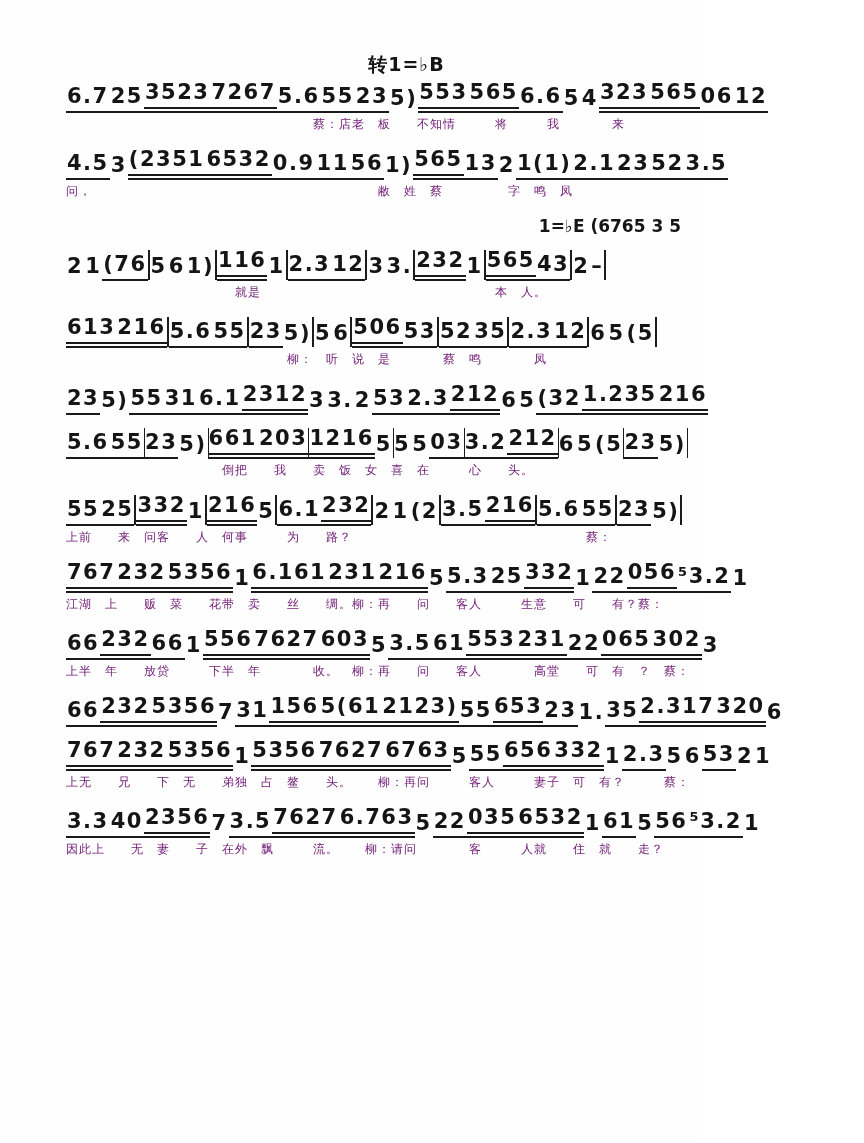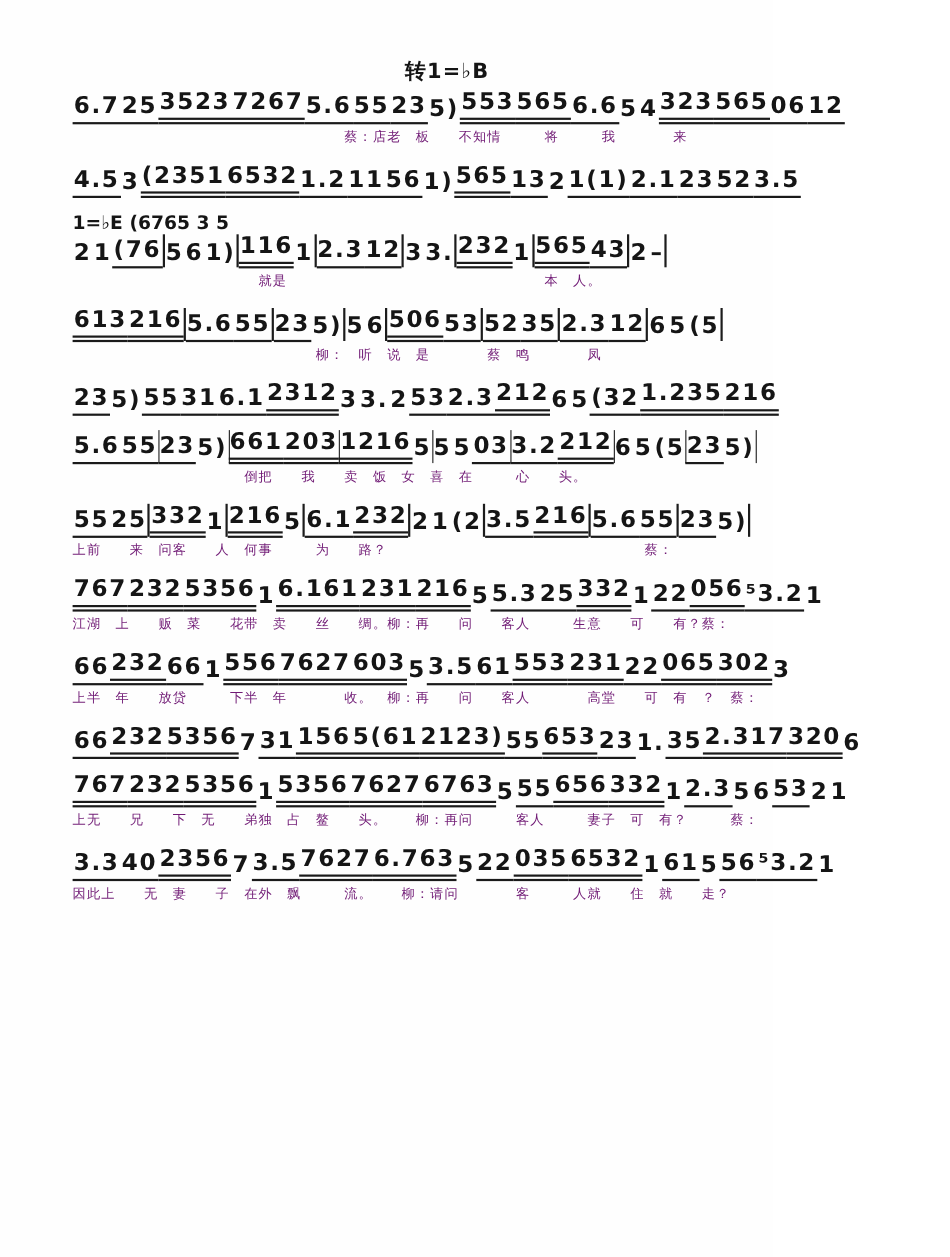--- a/index.html
+++ b/index.html
@@ -25,24 +25,24 @@
   .modulation {
     text-align: center;
     font-weight: bold;
     font-size: 19px;
     letter-spacing: 1px;
     transform: translateX(30px);
     margin-bottom: 4px;
     white-space: pre;
   }
   .keychange {
-    text-align: left;
+    text-align: right;
     font-weight: bold;
     font-size: 17px;
-    margin: 2px 6px 0 0;
+    margin: 2px 6px 14px 0;
     white-space: pre;
   }
   .system { margin-bottom: 13px; }
   .notes {
     display: flex;
     align-items: flex-end;
     font-weight: bold;
     font-size: 21px;
     line-height: 1;
   }
@@ -106,39 +106,40 @@
         <div class="lyrics">　　　　　　　　　　　　　　　　　　　蔡：店老　板　　不知情　　　将　　　我　　　　来</div>
       </div>
       <div class="system">
         <div class="notes">
           <span class="note beam1">4.5</span>
           <span class="bar"></span>
           <span class="note">3</span>
           <span class="note beam2">(2351</span>
           <span class="note beam2">6532</span>
           <span class="bar"></span>
-          <span class="note beam1">1.2</span>
+          <span class="note beam1">0.9</span>
           <span class="note beam1">11</span>
           <span class="bar"></span>
           <span class="note beam1">56</span>
           <span class="note">1)</span>
           <span class="bar"></span>
           <span class="note beam2">565</span>
           <span class="note beam1">13</span>
           <span class="bar"></span>
           <span class="note">2</span>
           <span class="note beam1">1(1)</span>
           <span class="bar"></span>
           <span class="note beam1">2.1</span>
           <span class="note beam1">23</span>
           <span class="bar"></span>
           <span class="note beam1">52</span>
           <span class="note beam1">3.5</span>
           <span class="bar"></span>
         </div>
+        <div class="lyrics">问，　　　　　　　　　　　　　　　　　　　　　　敝　姓　蔡　　　　　字　鸣　凤</div>
       </div>
       <div class="keychange">1=♭E (6765 3 5</div>
       <div class="system">
         <div class="notes">
           <span class="note">2</span>
           <span class="note">1</span>
           <span class="note beam1">(76</span>
           <span class="bar"></span>
           <span class="note">5</span>
           <span class="note">6</span>

